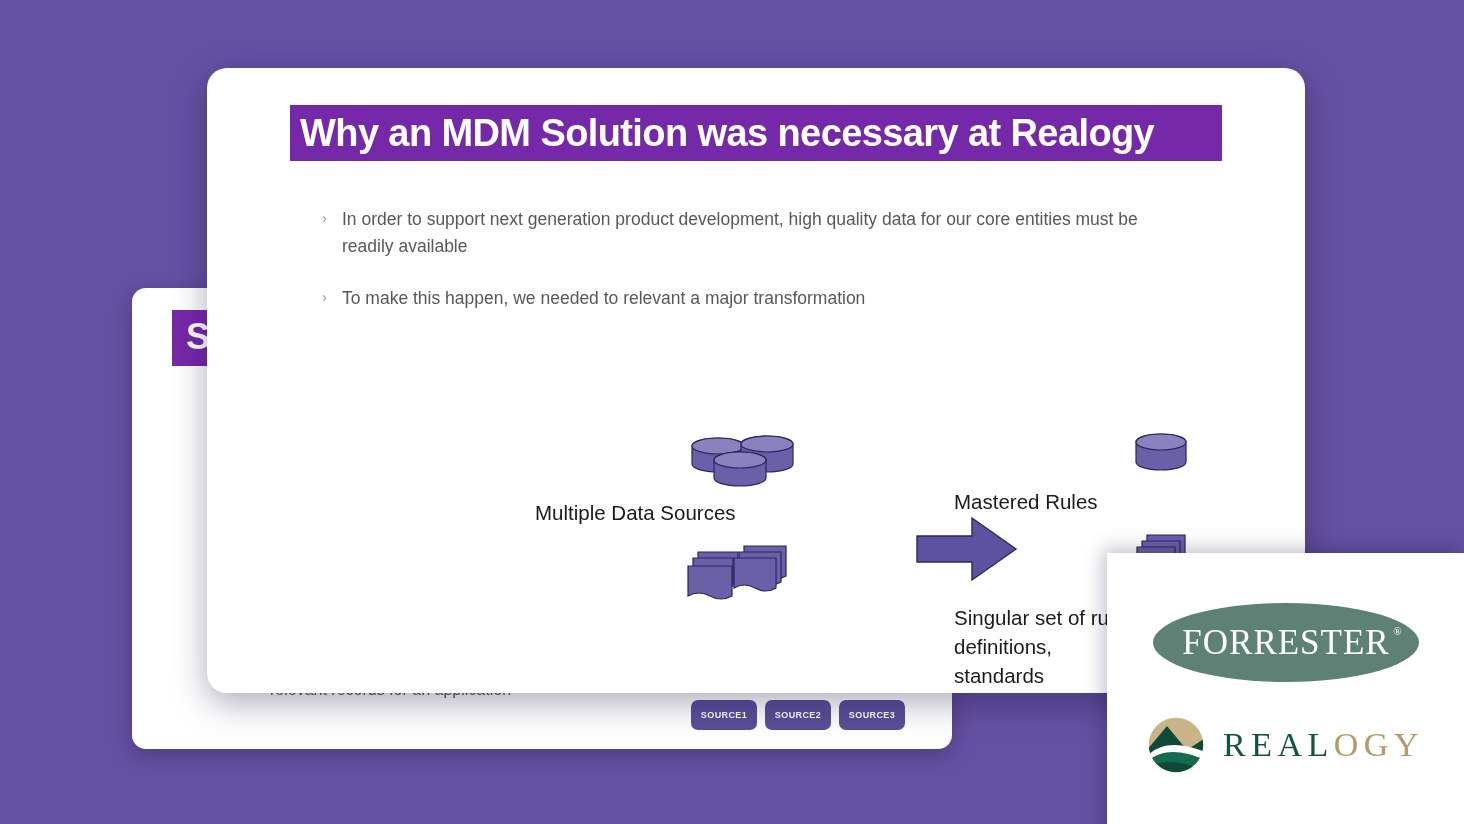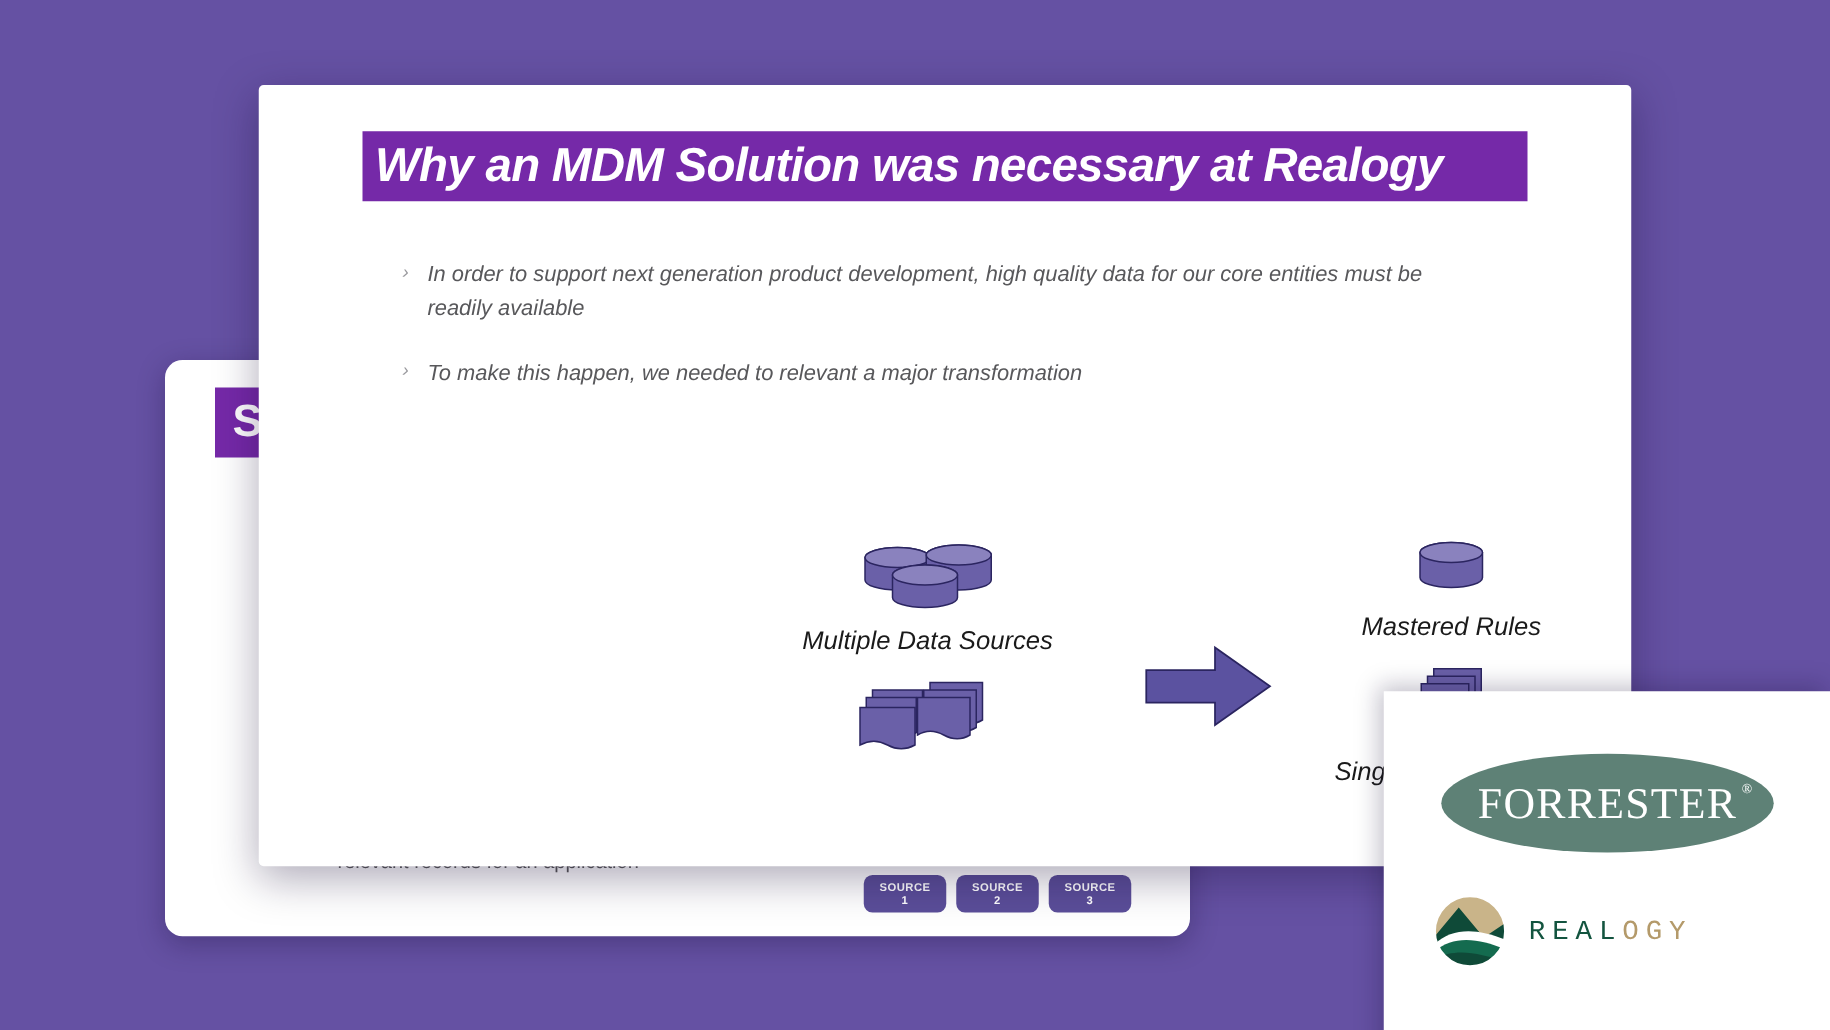--- a/index.html
+++ b/index.html
@@ -55,36 +55,35 @@
   }
   .src-box {
     width: 66px; height: 30px;
     background: #5b4e99;
     border-radius: 7px;
     color: #ffffff;
     font-size: 9px;
     font-weight: bold;
     letter-spacing: 0.4px;
     display: flex;
-    flex-direction: column;
+    flex-direction: row;
     align-items: center;
     justify-content: center;
     line-height: 1.15;
   }
 
   
   .main-slide {
     position: absolute;
     left: 207px; top: 68px;
     width: 1098px; height: 625px;
     background: #ffffff;
-    border-radius: 4px;
+    border-radius: 20px;
     box-shadow: 0 10px 34px rgba(20,10,50,0.34);
     overflow: hidden;
-    font-style: italic;
   }
   .main-title-band {
     position: absolute;
     left: 83px; top: 37px;
     width: 932px; height: 56px;
     background: #7529a8;
     display: flex;
     align-items: center;
   }
   .main-title-band .txt {
@@ -115,21 +114,21 @@
     line-height: 1.65;
   }
   .bullet .btext { flex: 1; }
 
   
   .diagram {
     position: absolute;
     left: 0; top: 300px;
     width: 1098px; height: 325px;
   }
-  .dgcol { position: absolute; text-align: center; }
+  .dgcol { position: absolute; text-align: left; }
   .dg-label {
     color: #1a1a1a;
     font-size: 20.5px;
     line-height: 1.42;
     white-space: pre-line;
   }
   .icon-wrap { display: flex; justify-content: center; }
 
   
   .logo-panel {
@@ -164,22 +163,22 @@
   }
   .realogy {
     position: absolute;
     left: 40px; top: 163px;
     display: flex;
     align-items: center;
     gap: 18px;
   }
   .realogy-mark { width: 58px; height: 58px; }
   .realogy-word {
-    font-family: Liberation Mono, monospace;
-    font-size: 22px;
+    font-family: Liberation Serif, serif;
+    font-size: 34px;
     letter-spacing: 5.5px;
     white-space: nowrap;
   }
   .realogy-word .a { color: #13543f; }
   .realogy-word .b { color: #b49a6a; }
 </style>
 </head>
 <body>
 
 <div id="stage">

